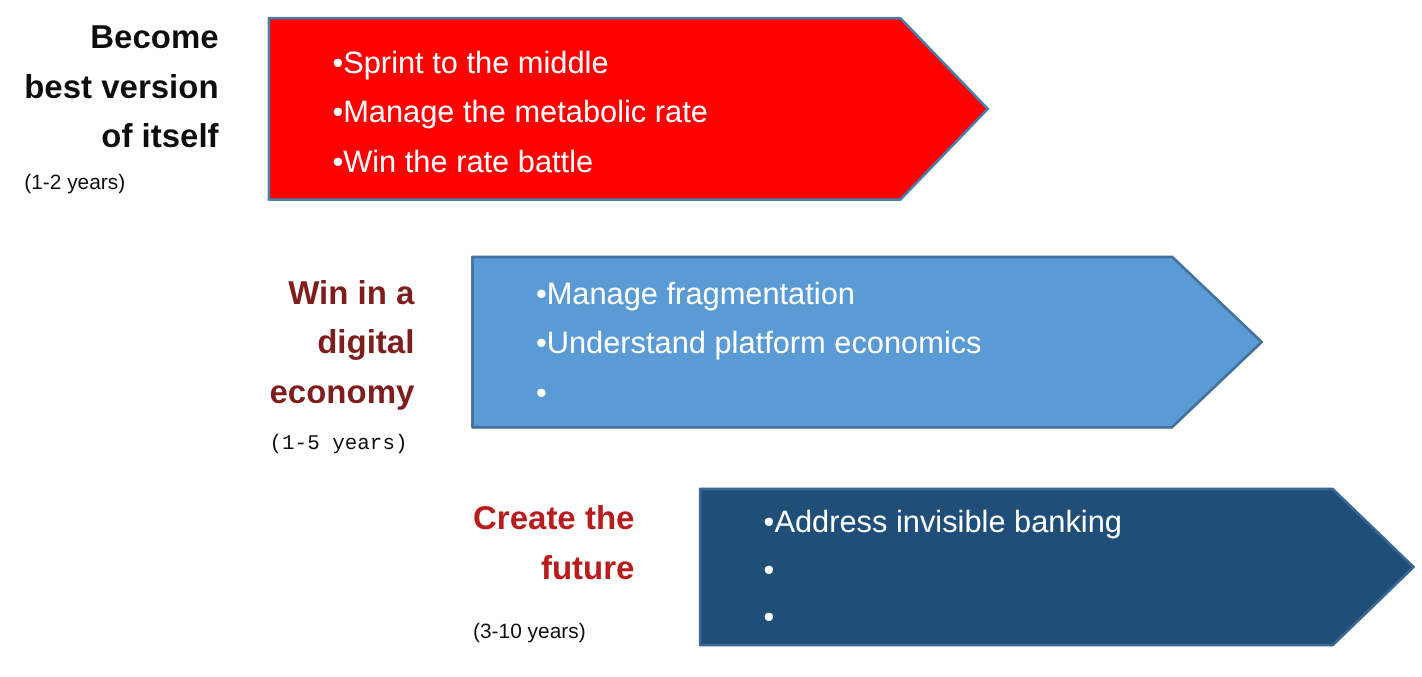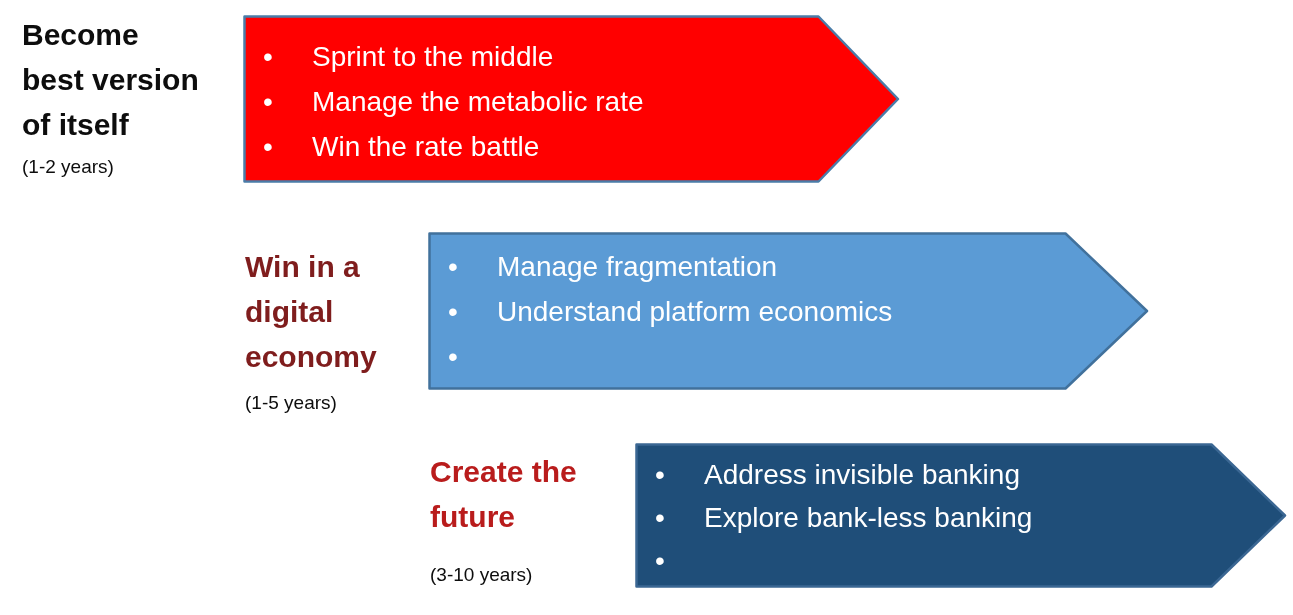--- a/index.html
+++ b/index.html
@@ -3,20 +3,21 @@
 <meta charset="utf-8">
 <style>
   html, body { margin: 0; padding: 0; background: #ffffff; }
   .canvas {
     position: relative;
     width: 1293px;
     height: 615px;
     background: #ffffff;
     font-family: "Liberation Sans", sans-serif;
     overflow: hidden;
+    text-align: right;
   }
   .stage-label {
     position: absolute;
     font-weight: bold;
     font-size: 30px;
     line-height: 45px;
     color: #0d0d0d;
     white-space: pre-line;
   }
   .stage-timeframe {
@@ -90,21 +91,21 @@
       <li>
           <span class="dot">•</span>
           <span class="txt">Win the rate battle</span>
         </li>
     </ul>
   </div>
 
   <div class="stage-label label-2" style="color: #7f1d1d;">Win in a
 digital
 economy</div>
-  <div class="stage-timeframe timeframe-2" style="color: rgb(13, 13, 13);">(1-5 years)</div>
+  <div class="stage-timeframe timeframe-2" style="color: rgb(13, 13, 13); font-family: Liberation Mono, monospace;">(1-5 years)</div>
   <div class="arrow arrow-2">
     <svg width="721" height="158" viewBox="0 0 721 158">
       <polygon points="1.5,1.5 637.5,1.5 719,79 637.5,156.5 1.5,156.5" fill="#5B9BD5" stroke="#41719C" stroke-width="2.5" stroke-linejoin="round"></polygon>
     </svg>
     <ul class="bullets" style="color: rgb(255, 255, 255);">
       <li>
           <span class="dot">•</span>
           <span class="txt">Manage fragmentation</span>
         </li>
       <li>
@@ -124,21 +125,20 @@
     <svg width="652" height="145" viewBox="0 0 652 145">
       <polygon points="1.5,1.5 576.5,1.5 650,72.5 576.5,143.5 1.5,143.5" fill="#1F4E79" stroke="#3B6793" stroke-width="2.5" stroke-linejoin="round"></polygon>
     </svg>
     <ul class="bullets" style="color: rgb(255, 255, 255);">
       <li>
           <span class="dot">•</span>
           <span class="txt">Address invisible banking</span>
         </li>
       <li>
           <span class="dot">•</span>
-          <span class="txt">Explore bank-less banking</span>
         </li>
       <li>
           <span class="dot">•</span>
         </li>
     </ul>
   </div>
 
 </div>
 
 </body></html>

